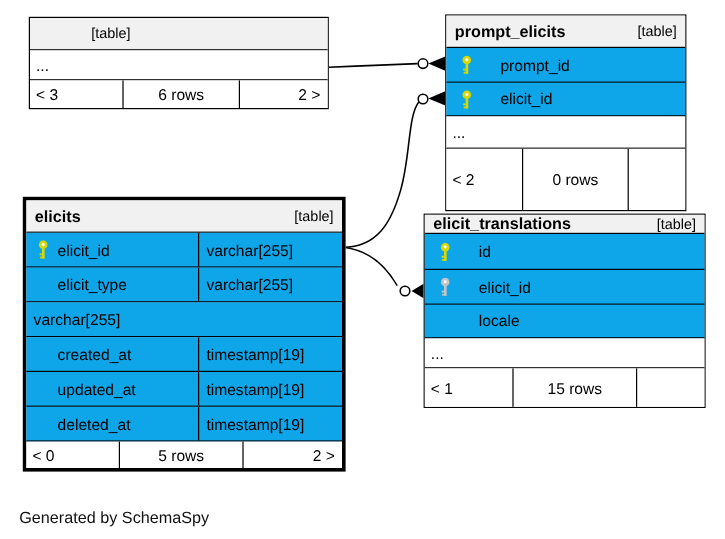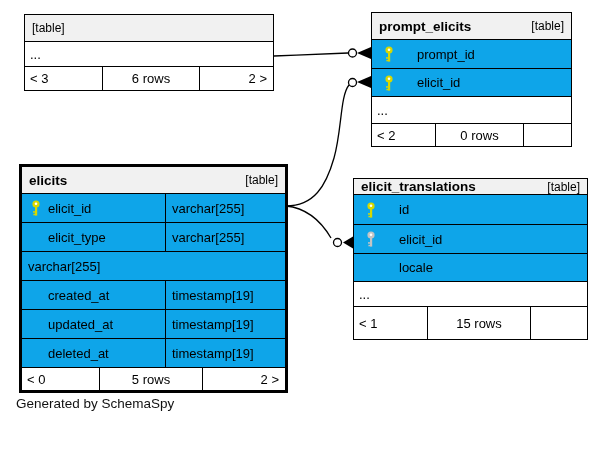--- a/index.html
+++ b/index.html
@@ -13,41 +13,41 @@
     position:absolute; background:#fff; border:1px solid #000; z-index:2;
     display:flex; flex-direction:column; font-size:13px;
   }
   .table-node.focus { border-width:3px; }
   .tbl-header {
     background:var(--header_bg,#f1f1f1); border-bottom:1px solid #000;
     display:flex; align-items:center; justify-content:space-between;
     padding:0 7px; flex:0 0 auto;
   }
   .tbl-name { font-weight:bold; font-size:13.5px; }
-  .tbl-type { font-size:12px; }
+  .tbl-type { font-size:12px;margin-left:44px; }
   .tbl-row {
     border-bottom:1px solid #000; display:flex; align-items:center; flex:0 0 auto;
     background:#0ea5e9;
   }
   .col-name { display:flex; align-items:center; padding-left:12px; flex:1 1 auto; height:100%; }
   .focus .col-name { padding-left:9px; flex:0 0 144px; border-right:1px solid #000; }
   .focus .col-type { padding-left:6px; flex:1 1 auto; }
   .key-slot { width:10px; height:16px; margin-right:23px; flex:0 0 auto; }
   .focus .key-slot { margin-right:7px; }
   .key-slot svg { display:block; }
   .dots-row { border-bottom:1px solid #000; display:flex; align-items:center; padding-left:5px; flex:0 0 auto; background:#fff; }
   .pager { display:flex; flex:1 1 auto; background:#fff; }
   .pager > div { display:flex; align-items:center; }
   .pager .pg-left  { padding-left:5px; border-right:1px solid #000; justify-content:flex-start; }
   .pager .pg-mid   { border-right:1px solid #000; justify-content:center; }
   .pager .pg-right { padding-right:6px; justify-content:flex-end; flex:1 1 auto; }
   .key-primary { fill:var(--primary_key,#d8d800); }
   .key-foreign { fill:var(--foreign_key,#c4c4c4); }
   .credit {
-    position:absolute; left:16px; top:396px; font-size:13.5px; color:#111; z-index:2;
+    position:absolute; left:16px; top:424px; font-size:13.5px; color:#111; z-index:2;
   }
 </style>
 </head>
 <body>
 
 <div class="canvas">
 
   <svg class="rel-layer" width="604" height="449" viewBox="0 0 604 449">
 
     <g>
@@ -76,21 +76,21 @@
     <div class="dots-row" style="height:25px;">
       <span>...</span>
     </div>
     <div class="pager">
       <div class="pg-left" style="flex:0 0 78px;">&lt; 3</div>
       <div class="pg-mid" style="flex:0 0 97px;">6 rows</div>
       <div class="pg-right">2 &gt;</div>
     </div>
   </div>
 
-  <div class="table-node" style="left:371px; top:12px; width:201px; height:135px;">
+  <div class="table-node" style="left:371px; top:12px; width:201px; height:164px;">
     <div class="tbl-header" style="height:27px;">
       <span class="tbl-name">prompt_elicits</span>
       <span class="tbl-type">[table]</span>
     </div>
     <div class="tbl-row" style="height:29px;">
       <div class="col-name">
         <span class="key-slot">
           <svg width="10" height="16" viewBox="0 0 10 16">
             <circle class="key-primary" cx="5" cy="4" r="3.6"></circle>
             <circle cx="5" cy="3.7" r="1.3" fill="#fff"></circle>

